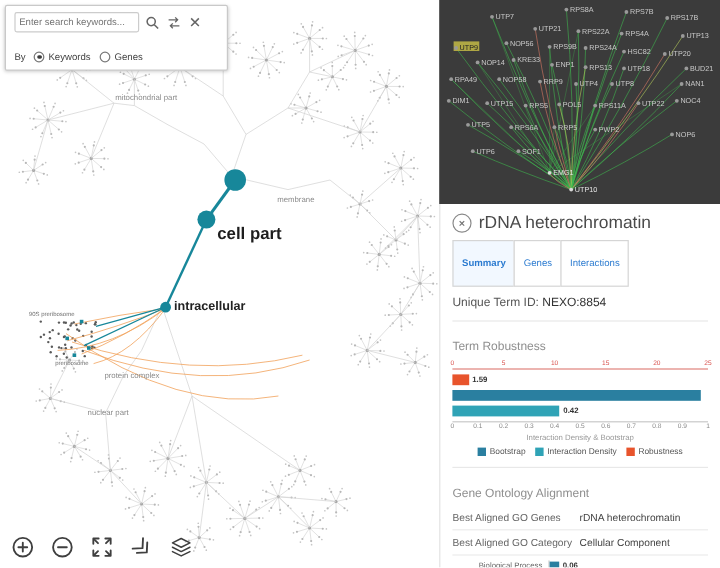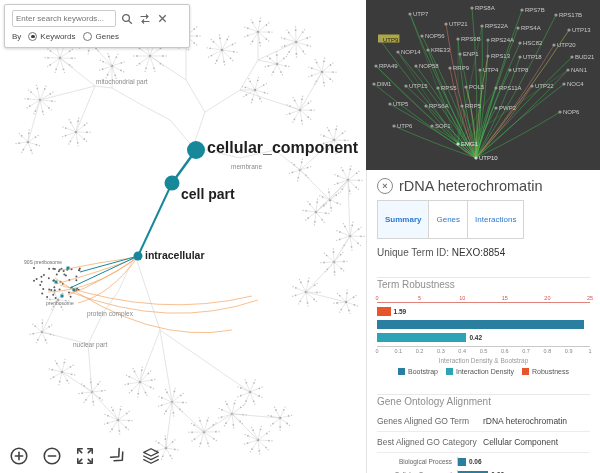--- a/index.html
+++ b/index.html
@@ -20,21 +20,21 @@
   
   .search-card{position:absolute;left:4px;top:4px;width:170px;background:#fff;
     border:1px solid #c9c9c9;border-radius:2px;box-shadow:0 1px 3px rgba(0,0,0,.18);
     padding:5px 7px 6px 7px;z-index:6;}
   .search-title{font-size:11px;font-weight:bold;color:#333;margin-bottom:4px;}
   .search-row{display:flex;align-items:center;gap:3px;}
   .search-input{width:96px;height:15px;font-size:8px;border:1px solid #ccc;border-radius:2px;
     padding:0 3px;color:#333;font-family:"Liberation Sans", sans-serif;}
   .icon-btn{width:15px;height:15px;display:flex;align-items:center;justify-content:center;
     background:none;border:none;padding:0;cursor:pointer;}
-  .by-row{display:flex;align-items:center;gap:7px;margin-top:5px;font-size:8px;color:#444;}
+  .by-row{display:flex;align-items:center;gap:7px;margin-top:16px;font-size:8px;color:#444;}
   .radio-opt{display:flex;align-items:center;gap:3px;cursor:pointer;}
   .radio{width:7px;height:7px;border:1px solid #777;border-radius:50%;display:inline-flex;
     align-items:center;justify-content:center;}
   .radio.sel::after{content:"";width:3.5px;height:3.5px;background:#3c3c3c;border-radius:50%;}
 
   
   .zoom-toolbar{position:absolute;left:8px;bottom:6px;display:flex;gap:11px;align-items:center;z-index:6;}
   .tool-btn{width:22px;height:22px;background:none;border:none;padding:0;cursor:pointer;
     display:flex;align-items:center;justify-content:center;}
   .tool-btn svg{stroke:#3f3f3f;fill:none;stroke-width:1.4;stroke-linecap:round;stroke-linejoin:round;}
@@ -49,21 +49,21 @@
   .close-btn{width:14px;height:14px;min-width:14px;border:1.5px solid #8a8a8a;border-radius:50%;
     display:flex;align-items:center;justify-content:center;font-size:9px;font-weight:bold;color:#777;cursor:pointer;}
   .detail-title{font-size:14.5px;color:#4a4a4a;font-weight:500;}
   .tabs{margin-top:6px;display:flex;}
   .tab{font-size:8px;color:#2b7bd0;background:#fff;border:1px solid #d5d5d5;padding:14px 7px;
     cursor:pointer;margin-left:-1px;font-family:"Liberation Sans", sans-serif;}
   .tab:first-child{margin-left:0;}
   .tab.active{background:#f2f8ff;font-weight:bold;}
   .term-id{margin-top:8px;font-size:10px;color:#555;}
   .term-id .tid{color:#333;}
-  .section{border-top:1px solid #e8e8e8;margin-top:19px;padding-top:1px;}
+  .section{border-top:1px solid #e8e8e8;margin-top:9px;padding-top:16px;}
   .section-title{font-size:10px;color:#8f8f8f;padding-bottom:4px;}
   .axis{position:relative;font-size:5.5px;}
   .axis span{position:absolute;transform:translateX(-50%);}
   .rb-axis-top{height:8px;border-bottom:1px solid #e0837d;color:#d9534f;margin-bottom:2px;}
   .rb-axis-top span{bottom:1px;}
   .rb-axis-bottom{height:9px;border-top:1px solid #c9c9c9;color:#888;margin-top:2px;}
   .rb-axis-bottom span{top:1px;}
   .rb-row{display:flex;align-items:center;height:9px;margin:4px 0;}
   .rb-bar{height:9px;}
   .rb-val{font-size:6.5px;font-weight:bold;color:#333;margin-left:3px;}
@@ -1166,21 +1166,20 @@
         <line x1="138" y1="256" x2="70" y2="288" stroke="#17879a" stroke-width="1" opacity="1"></line>
         <rect x="66.5" y="266.5" width="3" height="3" fill="#17879a"></rect>
         <rect x="54.5" y="280.5" width="3" height="3" fill="#17879a"></rect>
         <rect x="72.5" y="288.5" width="3" height="3" fill="#17879a"></rect>
         <rect x="60.5" y="294.5" width="3" height="3" fill="#17879a"></rect>
         <circle cx="196" cy="150" r="9" fill="#17879a"></circle>
         <circle cx="172" cy="183" r="7.5" fill="#17879a"></circle>
         <circle cx="138" cy="256" r="4.5" fill="#17879a"></circle>
       </svg>
 
-    <div class="tree-label lbl-root" style="left:207px;top:139px">cellular_component</div>
     <div class="tree-label lbl-child" style="left:181px;top:174px">cell part</div>
     <div class="tree-label lbl-grand" style="left:145px;top:249px">intracellular</div>
     <div class="tree-label lbl-minor" style="left:96px;top:78px">mitochondrial part</div>
     <div class="tree-label lbl-minor" style="left:231px;top:163px">membrane</div>
     <div class="tree-label lbl-minor" style="left:87px;top:310px">protein complex</div>
     <div class="tree-label lbl-minor" style="left:73px;top:341px">nuclear part</div>
     <div class="tree-label lbl-tiny" style="left:24px;top:259px">90S preribosome</div>
     <div class="tree-label lbl-tiny" style="left:46px;top:300px">preribosome</div>
 
     <div class="search-card">
@@ -1464,21 +1463,21 @@
             <span class="legend-sq" style="background: rgb(232, 84, 44);"></span>
             <span>Robustness</span>
           </span>
         </div>
     </div>
 
     <div class="section">
       <div class="section-title">Gene Ontology Alignment</div>
       <div id="align-rows">
           <div class="align-row">
-            <div class="align-label">Genes Aligned GO Term</div>
+            <div class="align-label">Best Aligned GO Genes</div>
             <div class="align-value">rDNA heterochromatin</div>
           </div>
           <div class="align-row">
             <div class="align-label">Best Aligned GO Category</div>
             <div class="align-value">Cellular Component</div>
           </div>
         </div>
       <div id="go-chart">
           <div class="go-row">
             <div class="go-cat">Biological Process</div>

